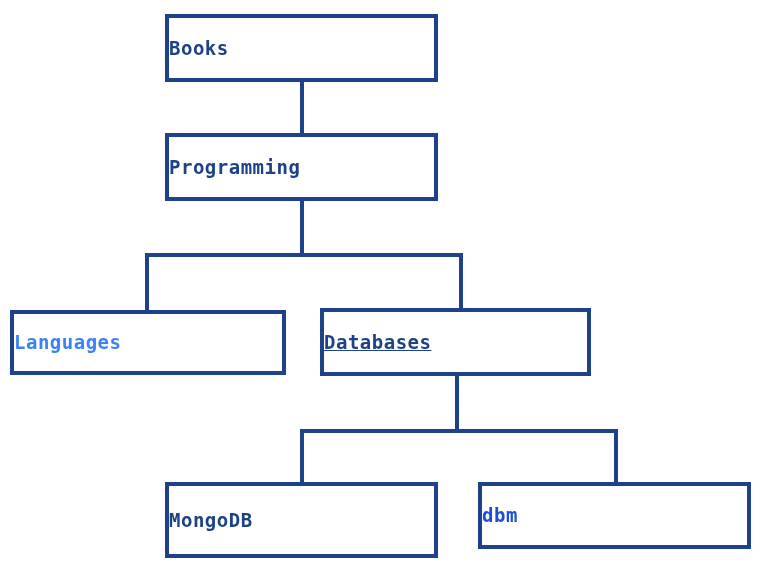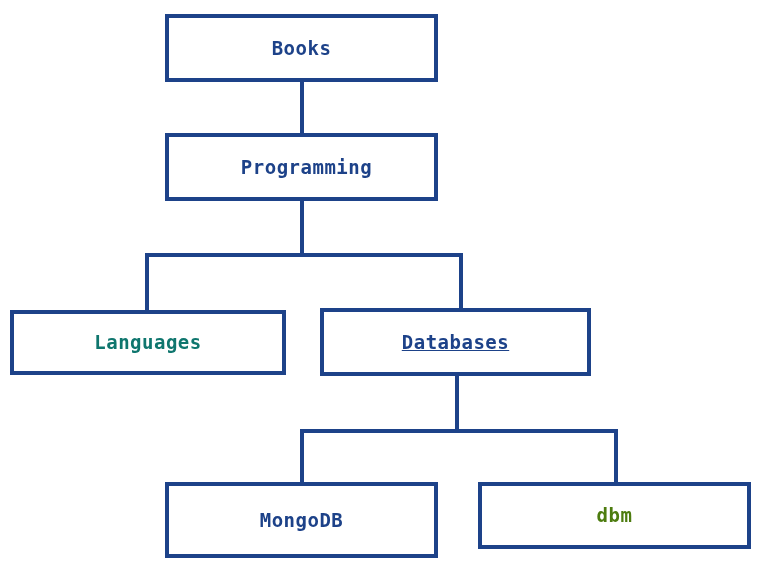--- a/index.html
+++ b/index.html
@@ -17,21 +17,21 @@
     height: 563px;
     background: #ffffff;
     overflow: hidden;
   }
   .node-box {
     position: absolute;
     box-sizing: border-box;
     background: #ffffff;
     display: flex;
     align-items: center;
-    justify-content: center;
+    justify-content: flex-start;
     z-index: 2;
   }
   .node-label {
     font-family: "DejaVu Sans Mono", "Liberation Mono", monospace;
     font-weight: 700;
     font-size: 19px;
     letter-spacing: 0.5px;
     line-height: 1;
     white-space: nowrap;
     user-select: none;
@@ -56,28 +56,28 @@
       <div class="connector" style="background: rgb(29, 66, 137); left: 300px; top: 429px; width: 318px; height: 4px;"></div>
       <div class="connector" style="background: rgb(29, 66, 137); left: 300px; top: 429px; width: 4px; height: 57px;"></div>
       <div class="connector" style="background: rgb(29, 66, 137); left: 614px; top: 429px; width: 4px; height: 57px;"></div>
     </div>
 
   <div id="node-layer">
       <div class="node-box" style="left: 165px; top: 14px; width: 273px; height: 68px; border: 4px solid rgb(29, 66, 137); background: rgb(255, 255, 255);">
         <span class="node-label" style="color: rgb(29, 66, 137);">Books</span>
       </div>
       <div class="node-box" style="left: 165px; top: 133px; width: 273px; height: 68px; border: 4px solid rgb(29, 66, 137); background: rgb(255, 255, 255);">
-        <span class="node-label" style="color: rgb(29, 66, 137); margin-left: 10px;">Programming</span>
+        <span class="node-label" style="color: rgb(29, 66, 137);">Programming</span>
       </div>
       <div class="node-box" style="left: 10px; top: 310px; width: 276px; height: 65px; border: 4px solid rgb(29, 66, 137); background: rgb(255, 255, 255);">
-        <span class="node-label" style="color: #0f766e;">Languages</span>
+        <span class="node-label" style="color: #3b82f6;">Languages</span>
       </div>
       <div class="node-box" style="left: 320px; top: 308px; width: 271px; height: 68px; border: 4px solid rgb(29, 66, 137); background: rgb(255, 255, 255);">
         <span class="node-label" style="color: rgb(29, 66, 137); text-decoration: underline;">Databases</span>
       </div>
       <div class="node-box" style="left: 165px; top: 482px; width: 273px; height: 76px; border: 4px solid rgb(29, 66, 137); background: rgb(255, 255, 255);">
         <span class="node-label" style="color: rgb(29, 66, 137);">MongoDB</span>
       </div>
       <div class="node-box" style="left: 478px; top: 482px; width: 273px; height: 67px; border: 4px solid rgb(29, 66, 137); background: rgb(255, 255, 255);">
-        <span class="node-label" style="color: #4d7c0f;">dbm</span>
+        <span class="node-label" style="color: #1d4ed8;">dbm</span>
       </div>
     </div>
 </div>
 
 </body></html>

